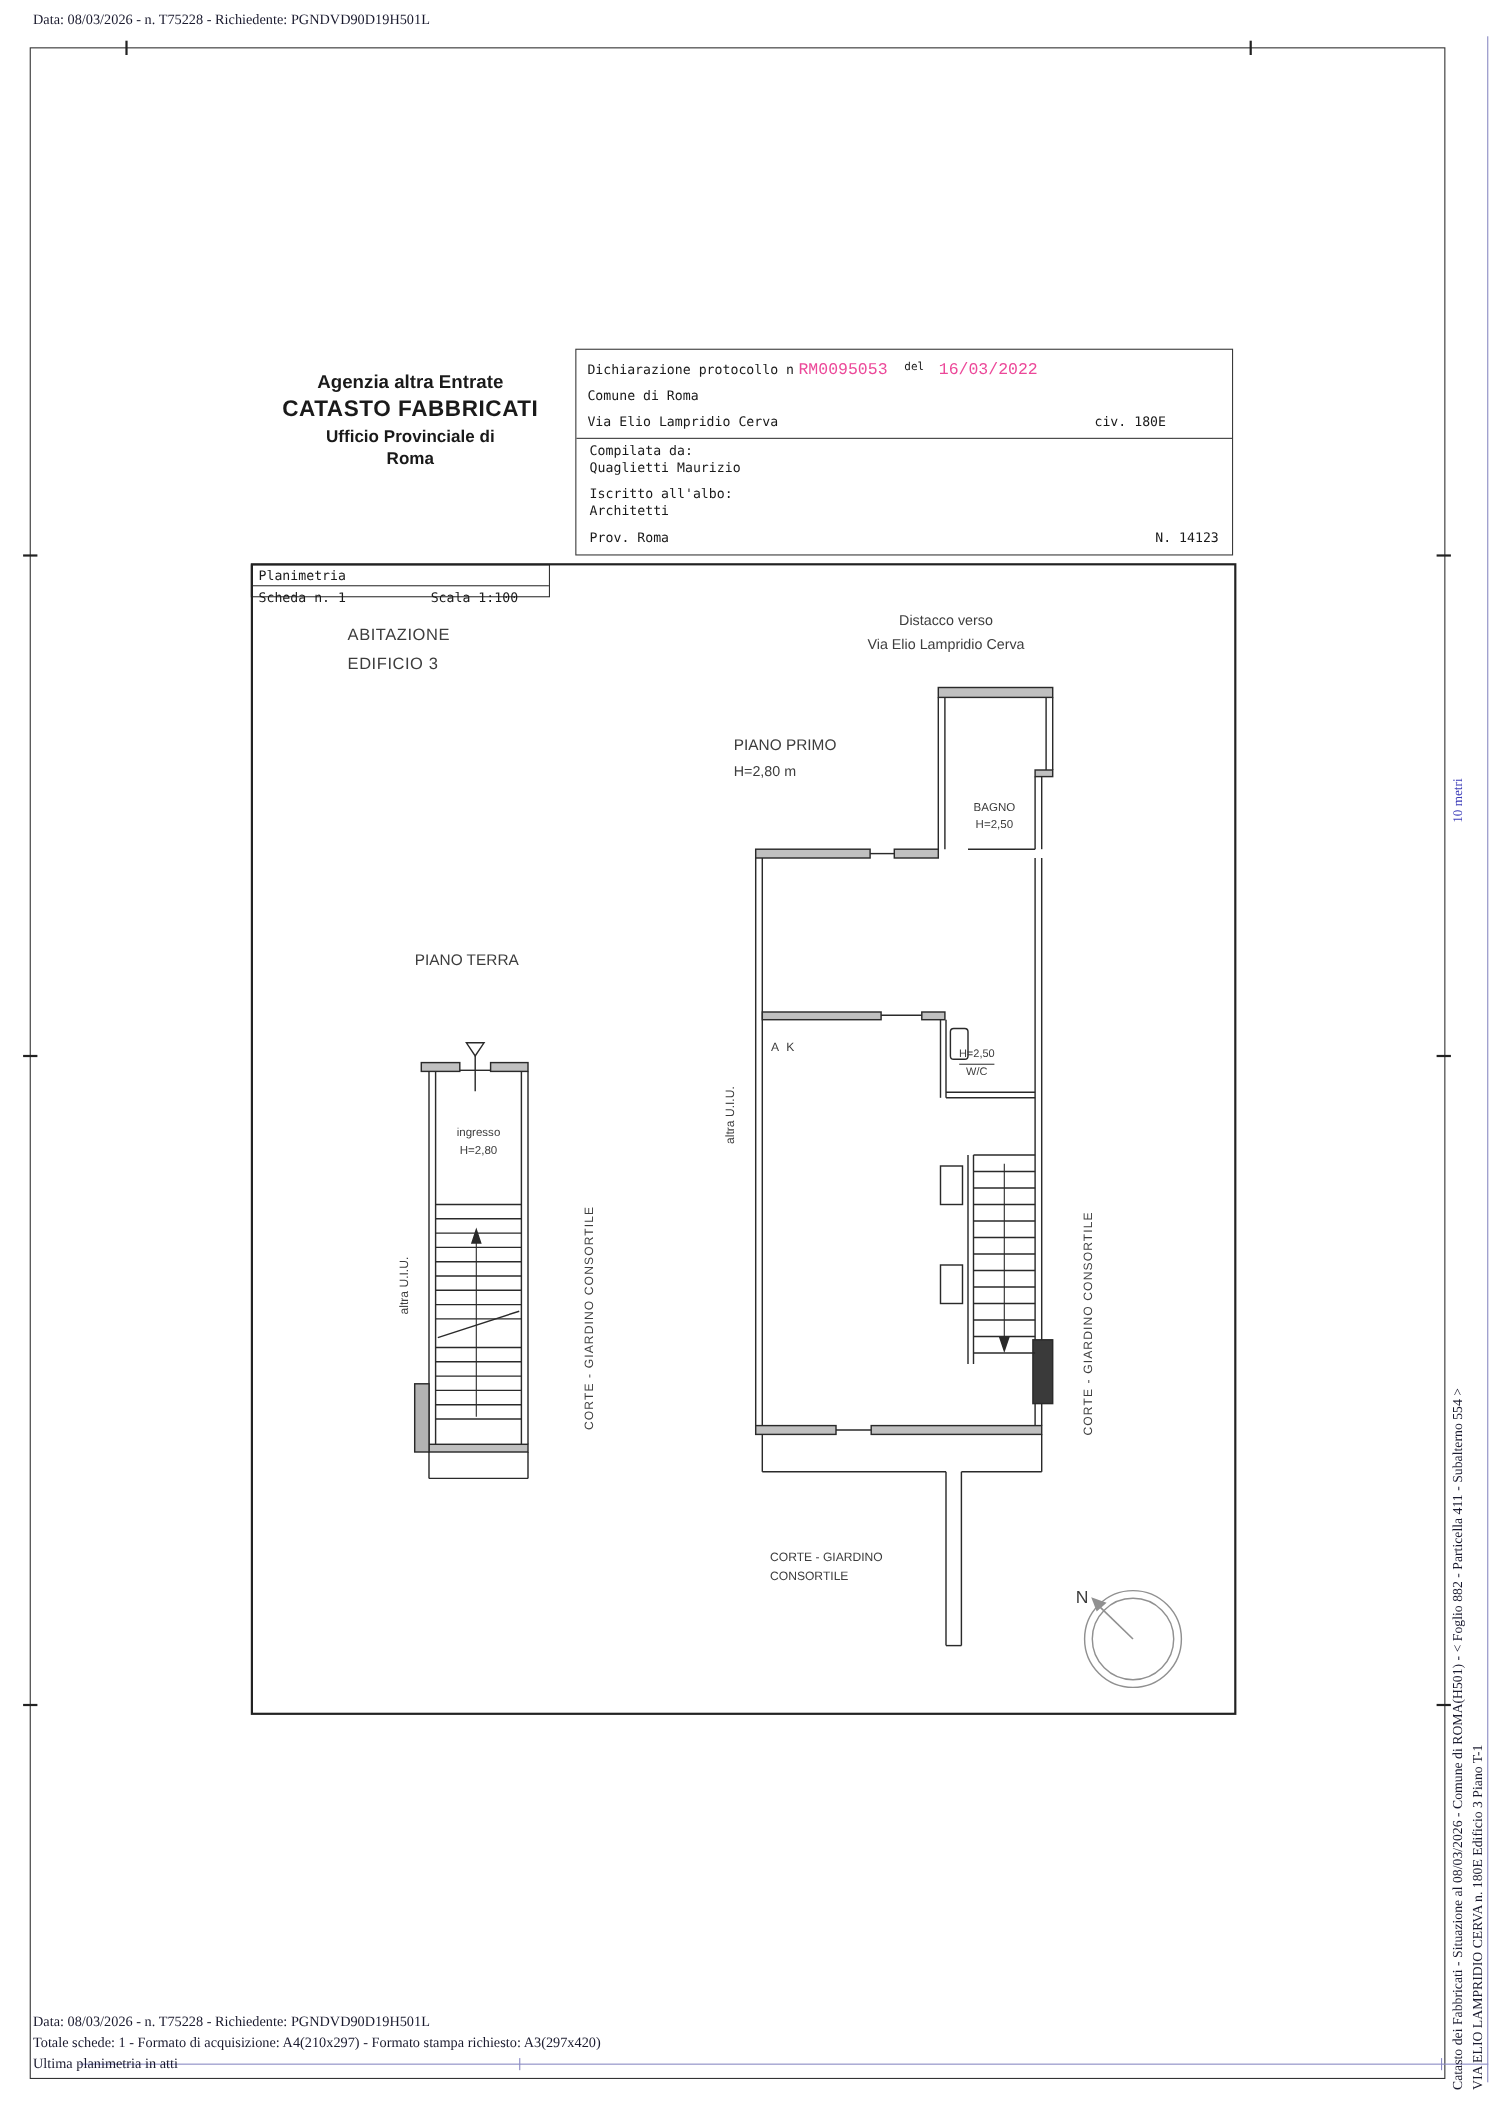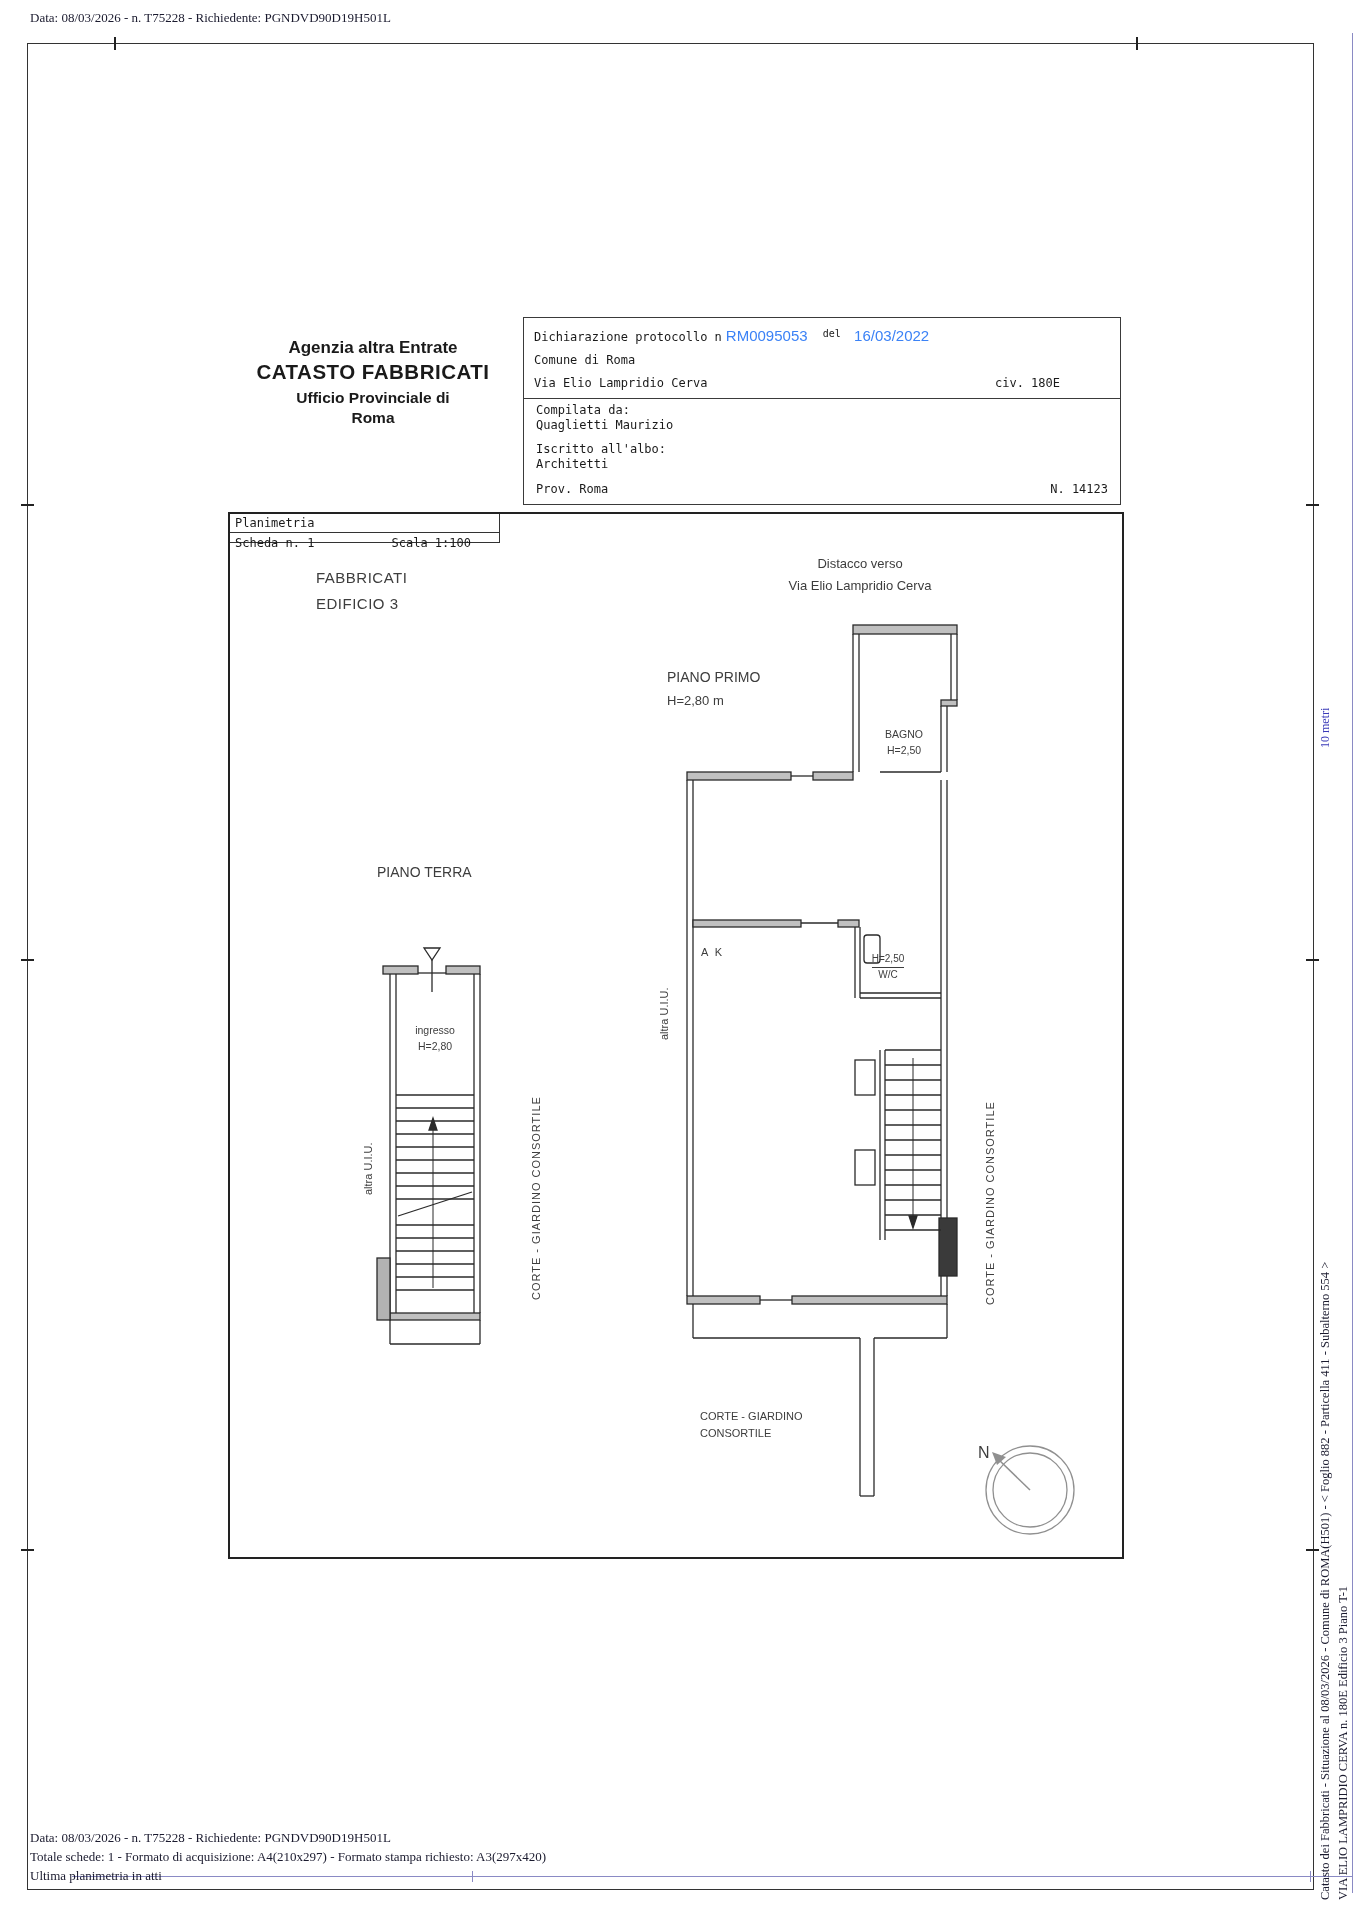--- a/index.html
+++ b/index.html
@@ -15,21 +15,21 @@
   
   #sheet-frame{left:27px;top:43px;width:1285px;height:1845px;border:1.5px solid #333;}
   #main-frame{left:228px;top:512px;width:892px;height:1043px;border:2px solid #222;}
   #decl-box{left:523px;top:317px;width:596px;height:186px;border:1.4px solid #3a3a3a;background:#fff;}
   #decl-top{height:81px;border-bottom:1.4px solid #3a3a3a;padding:5px 10px 0 10px;box-sizing:border-box;}
   #decl-bottom{display:flex;height:103px;}
   #decl-left{width:262px;border-right:1.4px solid #3a3a3a;box-sizing:border-box;padding:6px 0 0 12px;}
   #decl-right{flex:1;padding:4px 12px 0 12px;}
   #plani-box{left:228px;top:468px;width:272px;height:30px;border:1.4px solid #333;background:#fff;box-sizing:border-box;margin-top:45px;}
   .mono12{font-size:12px;line-height:18px;}
-  .bigval{font-family:Liberation Sans, sans-serif;font-size:15px;color:#3b82f6;margin-top:13px;}
+  .bigval{font-family:Liberation Mono, monospace;font-size:15px;color:#ec4899;margin-top:13px;}
   .suplabel{font-size:10px;vertical-align:4px;}
   .hline{position:absolute;height:1px;background:#8a8ac4;}
   .u-line{display:inline-block;border-bottom:1px solid #3d3d3d;padding-bottom:1px;}
 </style>
 </head>
 <body>
 
 <div id="page">
 
   <div class="abs serif" style="left:30px;top:10px;font-size:13px;">Data: 08/03/2026 - n. T75228 - Richiedente: PGNDVD90D19H501L</div>
@@ -213,21 +213,21 @@
       <g stroke="#909090">
         <circle cx="1030" cy="1490" r="44"></circle>
         <circle cx="1030" cy="1490" r="37"></circle>
         <line x1="1030" y1="1490" x2="998" y2="1459" stroke-width="1.5"></line>
         <polygon points="992,1452 1006,1457 997,1465" fill="#909090" stroke="none"></polygon>
       </g>
     </g>
   </svg>
 
   <div class="abs planlabel" style="left:316px;top:565px;font-size:15px;line-height:26px;letter-spacing:0.5px;">
-    <div>FABBRICATI</div>
+    <div>ABITAZIONE</div>
     <div>EDIFICIO 3</div>
   </div>
 
   <div class="abs planlabel" style="left:765px;top:553px;width:190px;text-align:center;font-size:13px;line-height:22px;">
     <div>Distacco verso</div>
     <div>Via Elio Lampridio Cerva</div>
   </div>
 
   <div class="abs planlabel" style="left:667px;top:666px;font-size:14px;line-height:23px;">
     <div>PIANO PRIMO</div>

